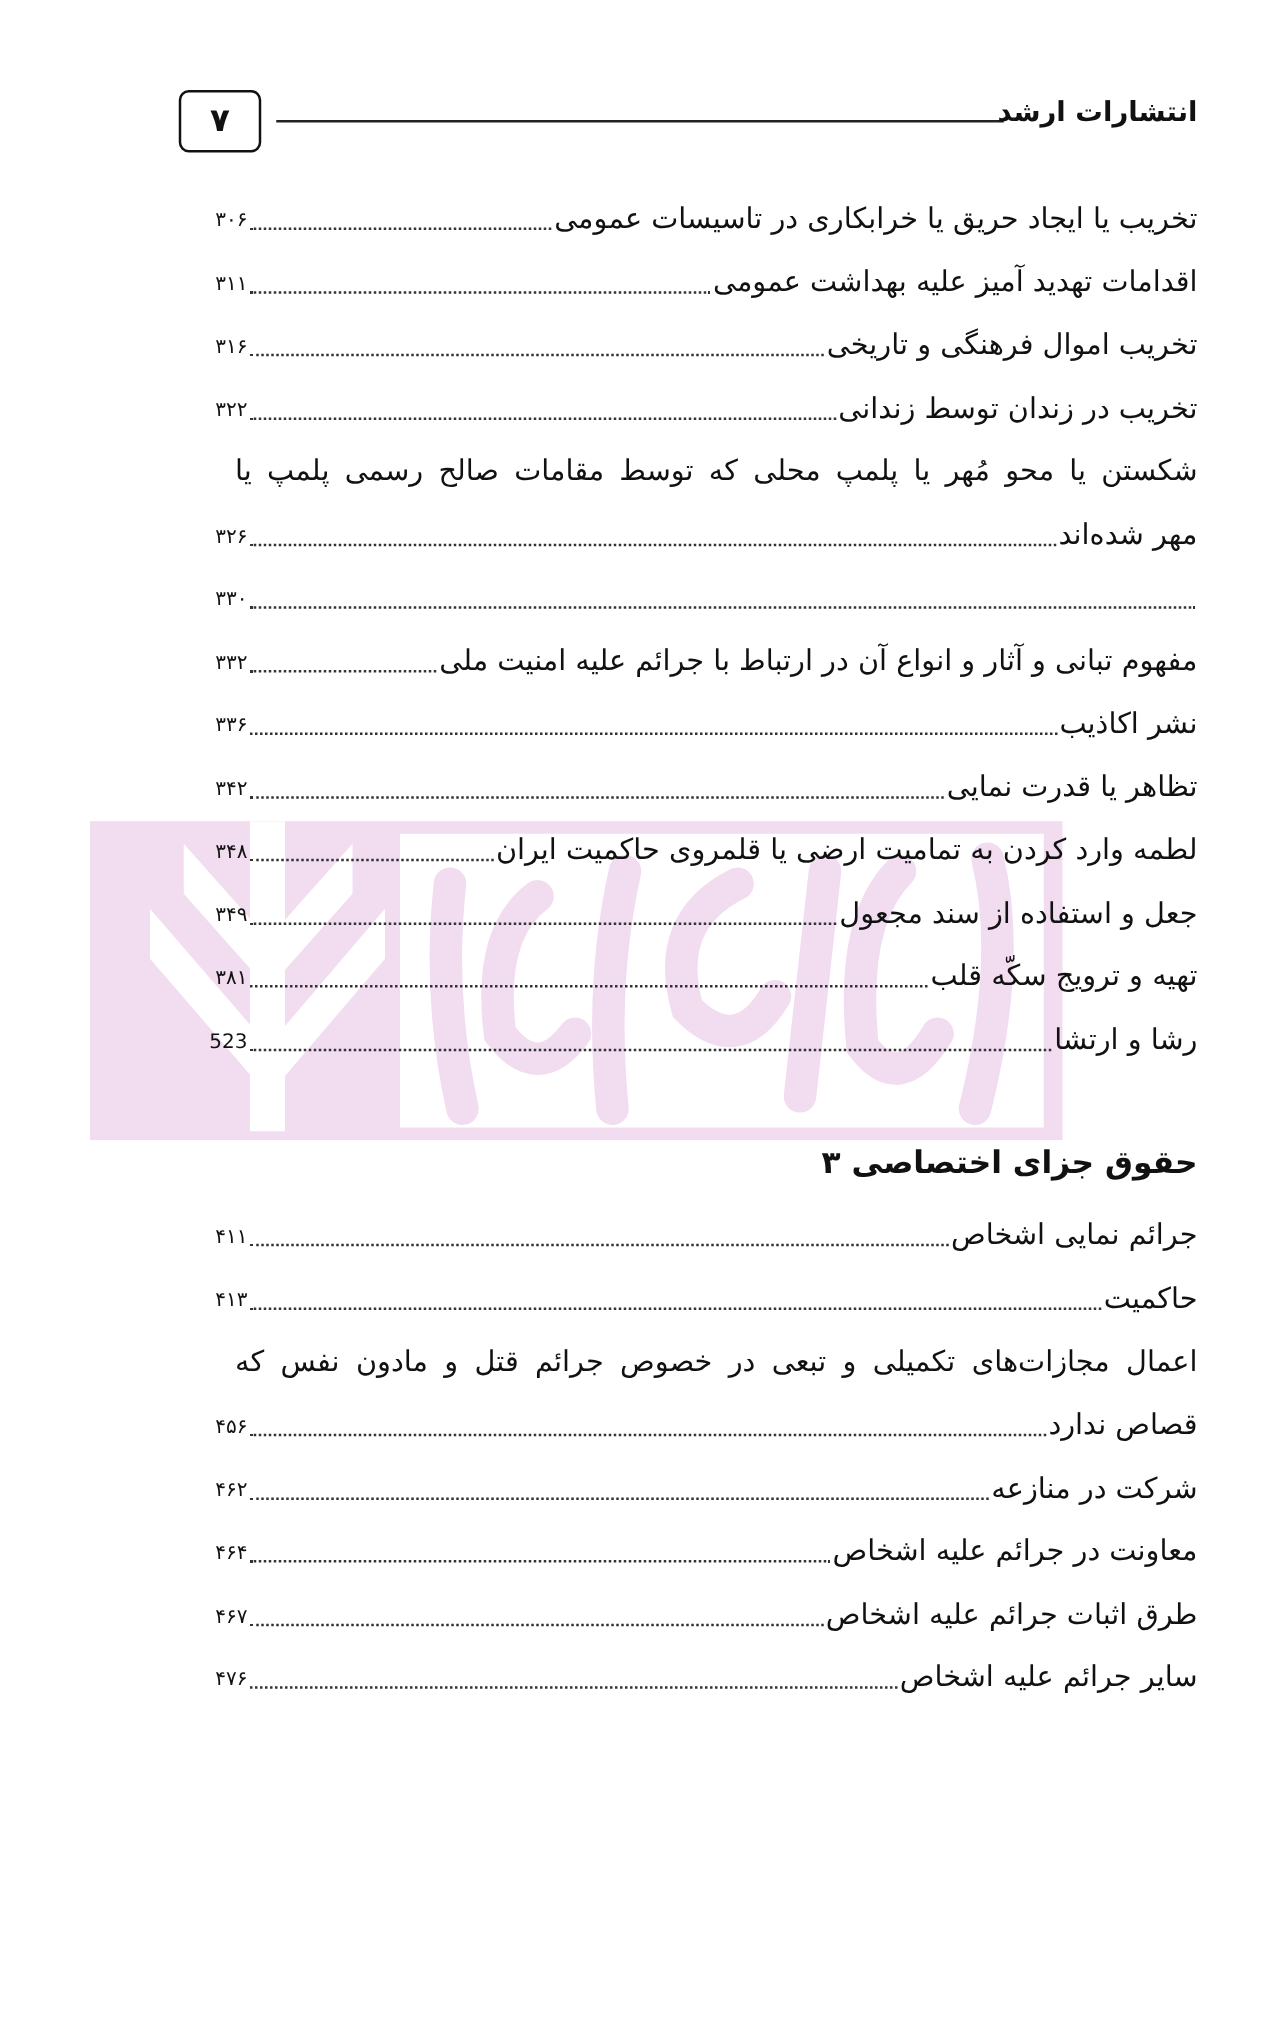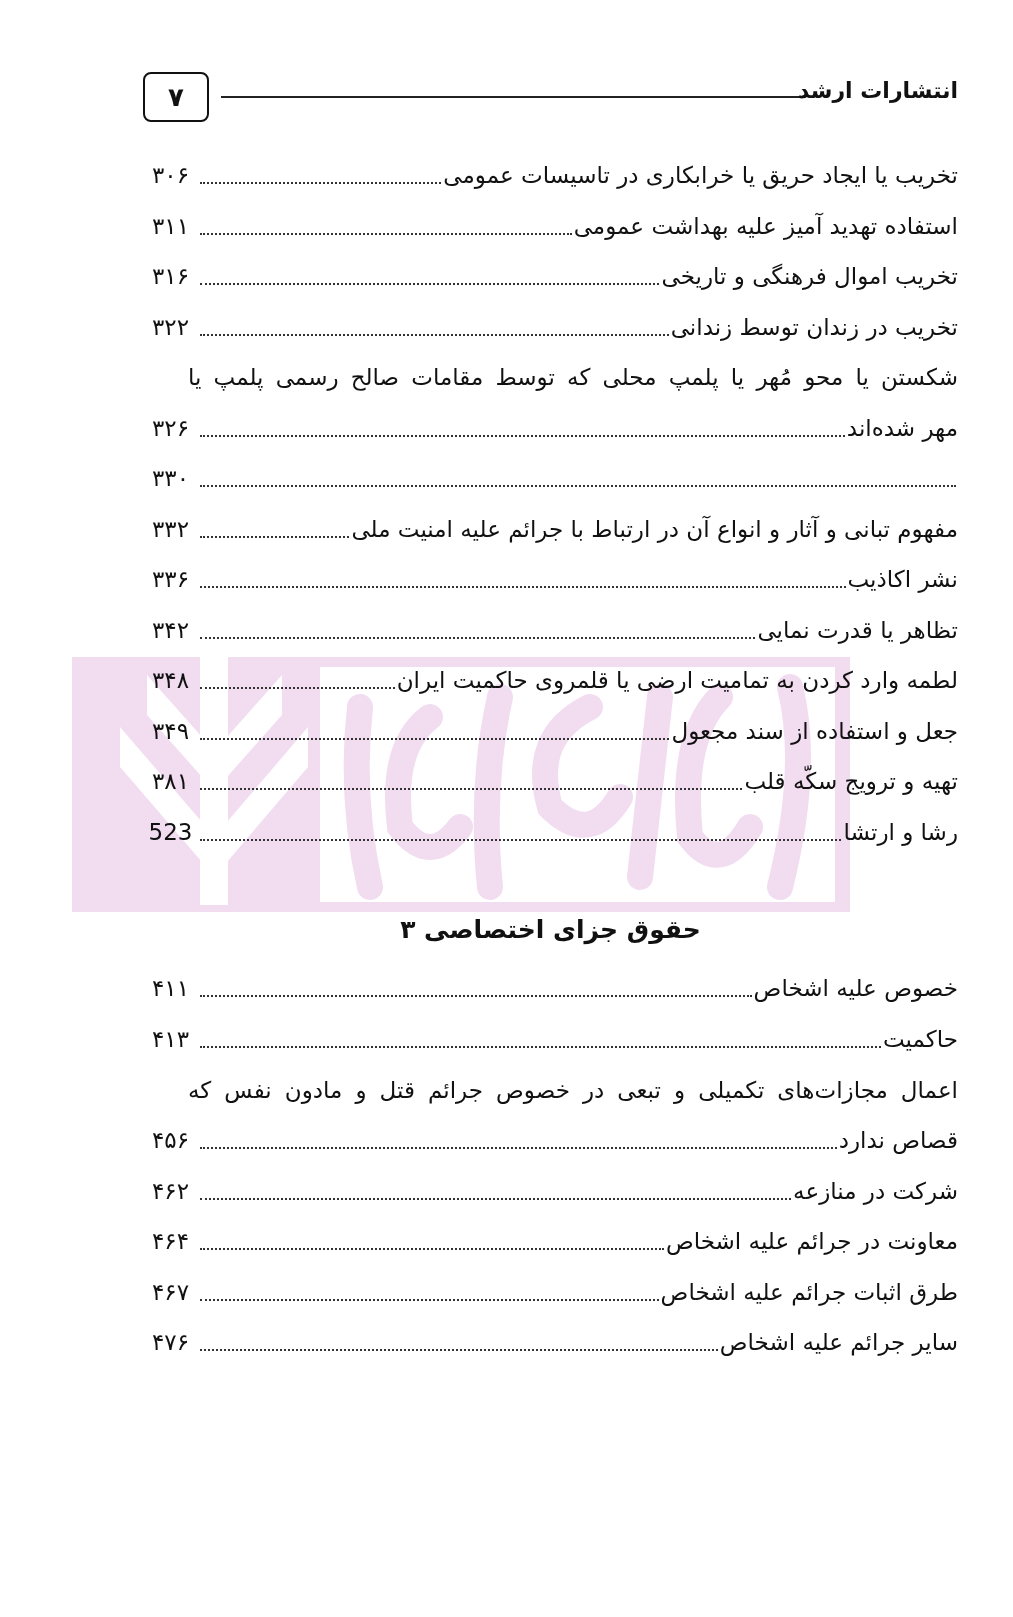--- a/index.html
+++ b/index.html
@@ -12,23 +12,23 @@
   .header { position: absolute; left: 143px; top: 72px; width: 815px; height: 52px; z-index: 2; }
   .page-box { position: absolute; left: 0; top: 0; width: 62px; height: 46px; border: 2.5px solid #111;
               border-radius: 8px; display: flex; align-items: center; justify-content: center;
               font-size: 26px; font-weight: bold; }
   .header-rule { position: absolute; left: 78px; top: 24px; width: 582px; height: 0; border-top: 2px solid #222; }
   .publisher { position: absolute; right: 0; top: 6px; direction: rtl; font-size: 22px; font-weight: bold; }
   .toc { position: absolute; left: 143px; top: 150px; width: 815px; z-index: 2; }
   .row { position: absolute; left: 0; width: 815px; height: 40px; direction: rtl; display: flex; align-items: center; }
   .row .title { white-space: nowrap; font-size: 23px; text-align: center; }
   .row .dots { flex: 1; border-bottom: 2px dotted #333; margin: 0 2px; height: 16px; }
-  .row .page { width: 55px; text-align: center; font-size: 23px; white-space: nowrap; }
+  .row .page { width: 55px; text-align: right; font-size: 16px; white-space: nowrap; }
   .row.cont .title { flex: 1; text-align: justify; text-align-last: justify; }
-  .section-head { position: absolute; left: 0; width: 815px; direction: rtl; font-size: 25px; font-weight: bold; text-align: center; }
+  .section-head { position: absolute; left: 0; width: 815px; direction: rtl; font-size: 25px; font-weight: bold; }
 </style>
 </head>
 <body>
 
 <div class="watermark">
   <svg class="wm-svg" width="778" height="255">
     <polygon points="128,0 156,0 156,248 128,248" fill="#fff"></polygon>
     <polygon points="75,18 130,80 130,120 75,58" fill="#fff"></polygon>
     <polygon points="210,18 155,80 155,120 210,58" fill="#fff"></polygon>
     <polygon points="48,70 130,165 130,205 48,110" fill="#fff"></polygon>
@@ -56,21 +56,21 @@
 </div>
 
 <div class="toc">
 
   <div class="row" style="top:5px">
     <span class="title">تخریب یا ایجاد حریق یا خرابکاری در تاسیسات عمومی</span>
     <span class="dots"></span>
     <span class="page">۳۰۶</span>
   </div>
   <div class="row" style="top:56px">
-    <span class="title">استفاده تهدید آمیز علیه بهداشت عمومی</span>
+    <span class="title">اقدامات تهدید آمیز علیه بهداشت عمومی</span>
     <span class="dots"></span>
     <span class="page">۳۱۱</span>
   </div>
   <div class="row" style="top:106px">
     <span class="title">تخریب اموال فرهنگی و تاریخی</span>
     <span class="dots"></span>
     <span class="page">۳۱۶</span>
   </div>
   <div class="row" style="top:157px">
     <span class="title">تخریب در زندان توسط زندانی</span>
@@ -121,21 +121,21 @@
   </div>
   <div class="row" style="top:662px">
     <span class="title">رشا و ارتشا</span>
     <span class="dots"></span>
     <span class="page">523</span>
   </div>
 
   <div class="section-head" style="top:765px">حقوق جزای اختصاصی ۳</div>
 
   <div class="row" style="top:818px">
-    <span class="title">خصوص علیه اشخاص</span>
+    <span class="title">جرائم نمایی اشخاص</span>
     <span class="dots"></span>
     <span class="page">۴۱۱</span>
   </div>
   <div class="row" style="top:869px">
     <span class="title">حاکمیت</span>
     <span class="dots"></span>
     <span class="page">۴۱۳</span>
   </div>
   <div class="row cont" style="top:920px">
     <span class="title" style="padding-left:45px">اعمال مجازات‌های تکمیلی و تبعی در خصوص جرائم قتل و مادون نفس که</span>

